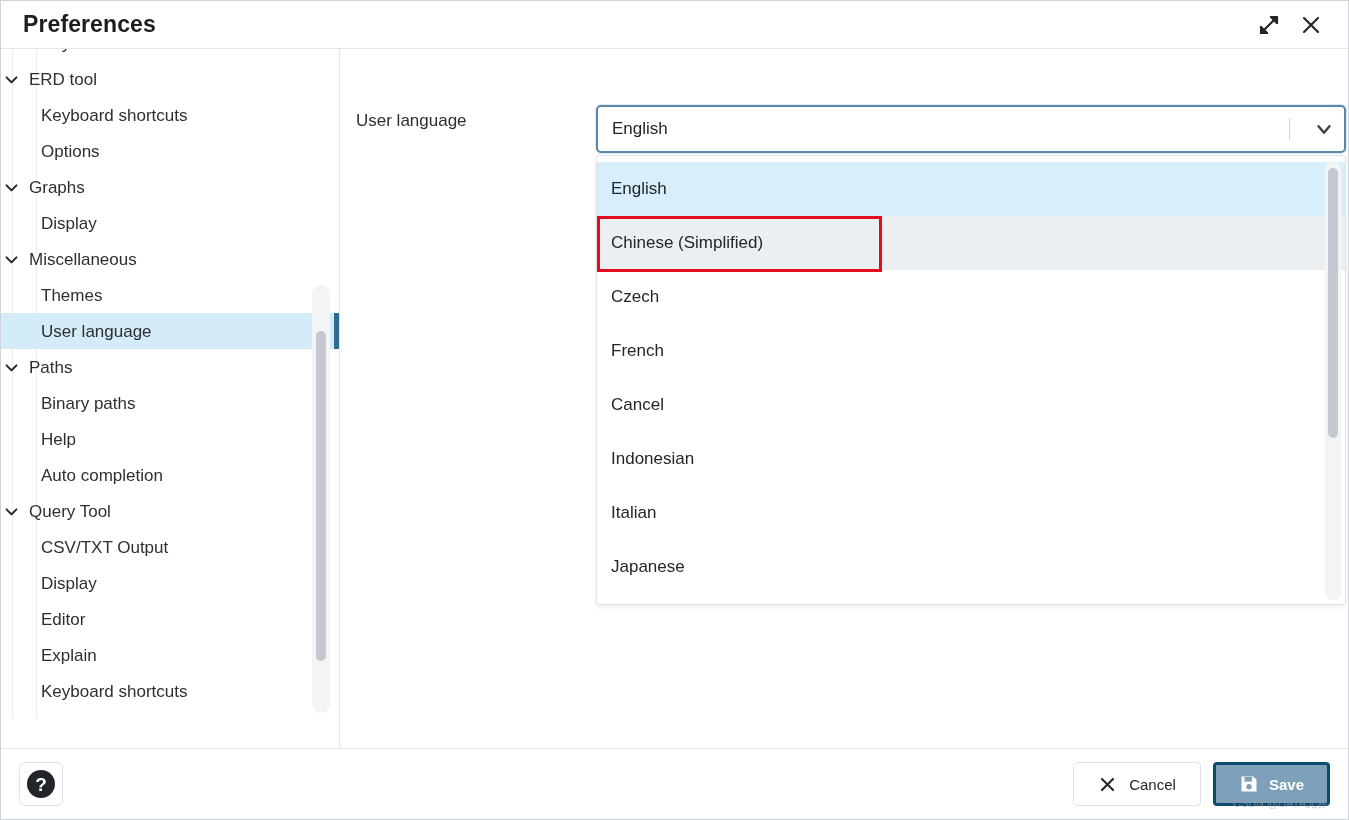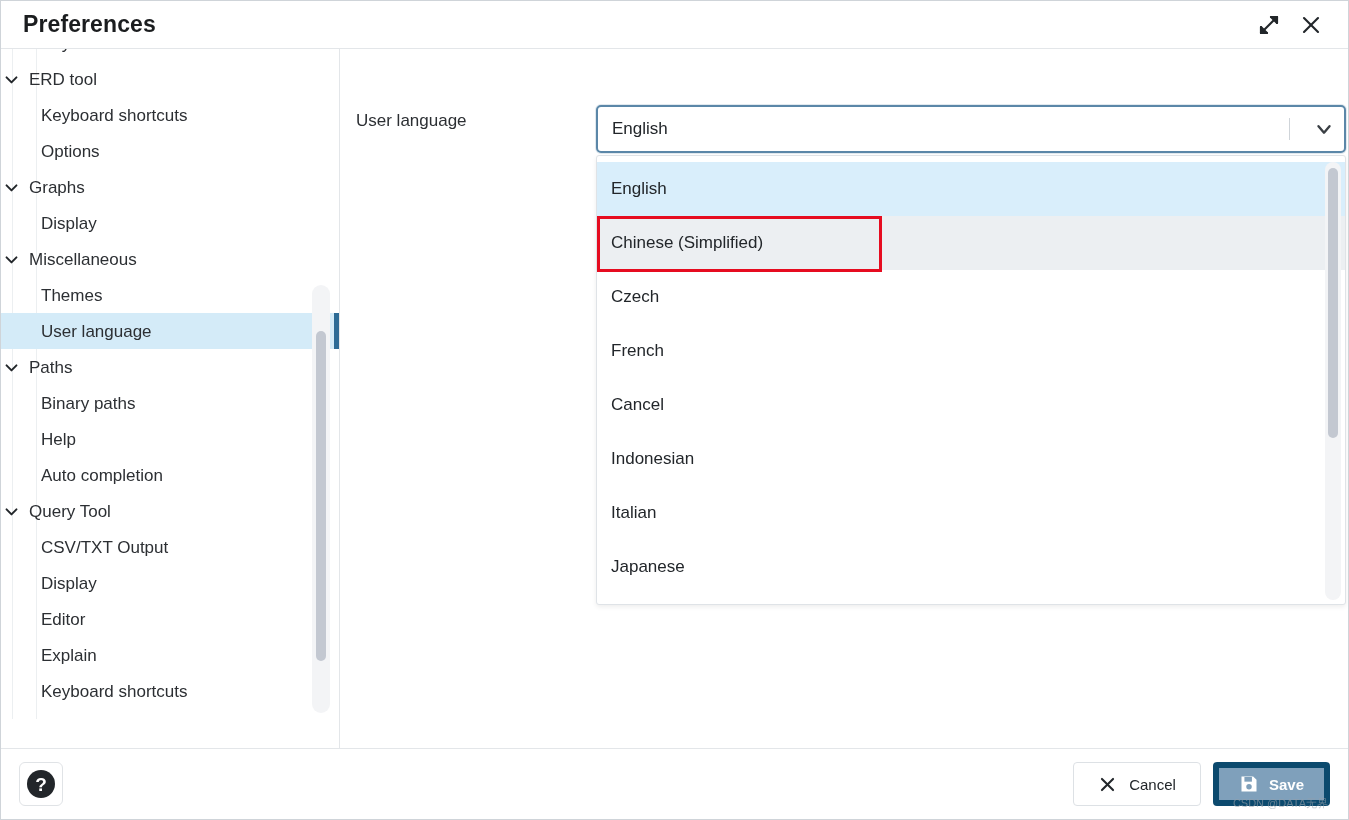--- a/index.html
+++ b/index.html
@@ -213,21 +213,21 @@
     border-radius: 4px; cursor: pointer;
     font-size: 15px;
     padding: 0 18px;
   }
   .btn-cancel {
     background: #ffffff; border: 1px solid #dde1e5; color: #22262a;
     min-width: 128px; justify-content: center;
   }
   .btn-cancel .ic { margin-right: 12px; display:flex; }
   .btn-save {
-    background: #7fa0bb; border: 6px solid #0c4a6e; color: #ffffff;
+    background: #7fa0bb; border: 3px solid #0c4a6e; color: #ffffff;
     margin-left: 12px; min-width: 117px; justify-content: center;
     font-weight: bold;
   }
   .btn-save .ic { margin-right: 10px; display:flex; }
 
   .watermark {
     position: absolute;
     right: 20px; bottom: 8px;
     font-size: 11px;
     color: rgba(150,160,170,0.62);

